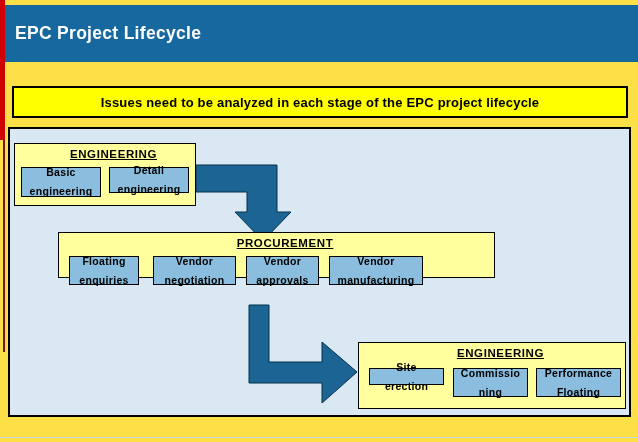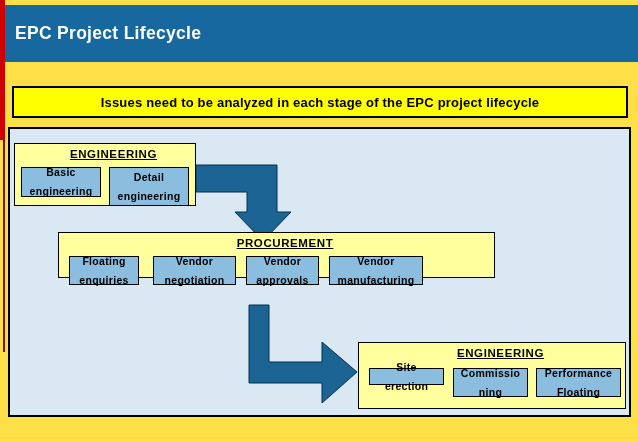--- a/index.html
+++ b/index.html
@@ -50,21 +50,21 @@
   .stage-const { left:358px; top:342px; width:268px; height:67px; }
 
   
   .sub {
     position:absolute; background:#8BBEDE; border:1.5px solid #000; box-sizing:border-box;
     display:flex; align-items:center; justify-content:center; text-align:center;
     font-size:10.5px; font-weight:bold; color:#000; line-height:19px;
     white-space:pre-line; letter-spacing:0.3px;
   }
   .sub-eng-0   { left:6px;   top:23px; width:80px; height:30px; }
-  .sub-eng-1   { left:94px;  top:23px; width:80px; height:39px; }
+  .sub-eng-1   { left:94px;  top:23px; width:80px; height:26px; }
   .sub-proc-0  { left:10px;  top:23px; width:70px; height:29px; }
   .sub-proc-1  { left:94px;  top:23px; width:83px; height:29px; }
   .sub-proc-2  { left:187px; top:23px; width:73px; height:29px; }
   .sub-proc-3  { left:270px; top:23px; width:94px; height:29px; }
   .sub-const-0 { left:10px;  top:25px; width:75px; height:17px; }
   .sub-const-1 { left:94px;  top:25px; width:75px; height:29px; }
   .sub-const-2 { left:177px; top:25px; width:85px; height:29px; }
 
   
   .footer-line { position:absolute; left:0; top:437px; width:638px; height:1px; background:#C9D6DF; z-index:1; }

